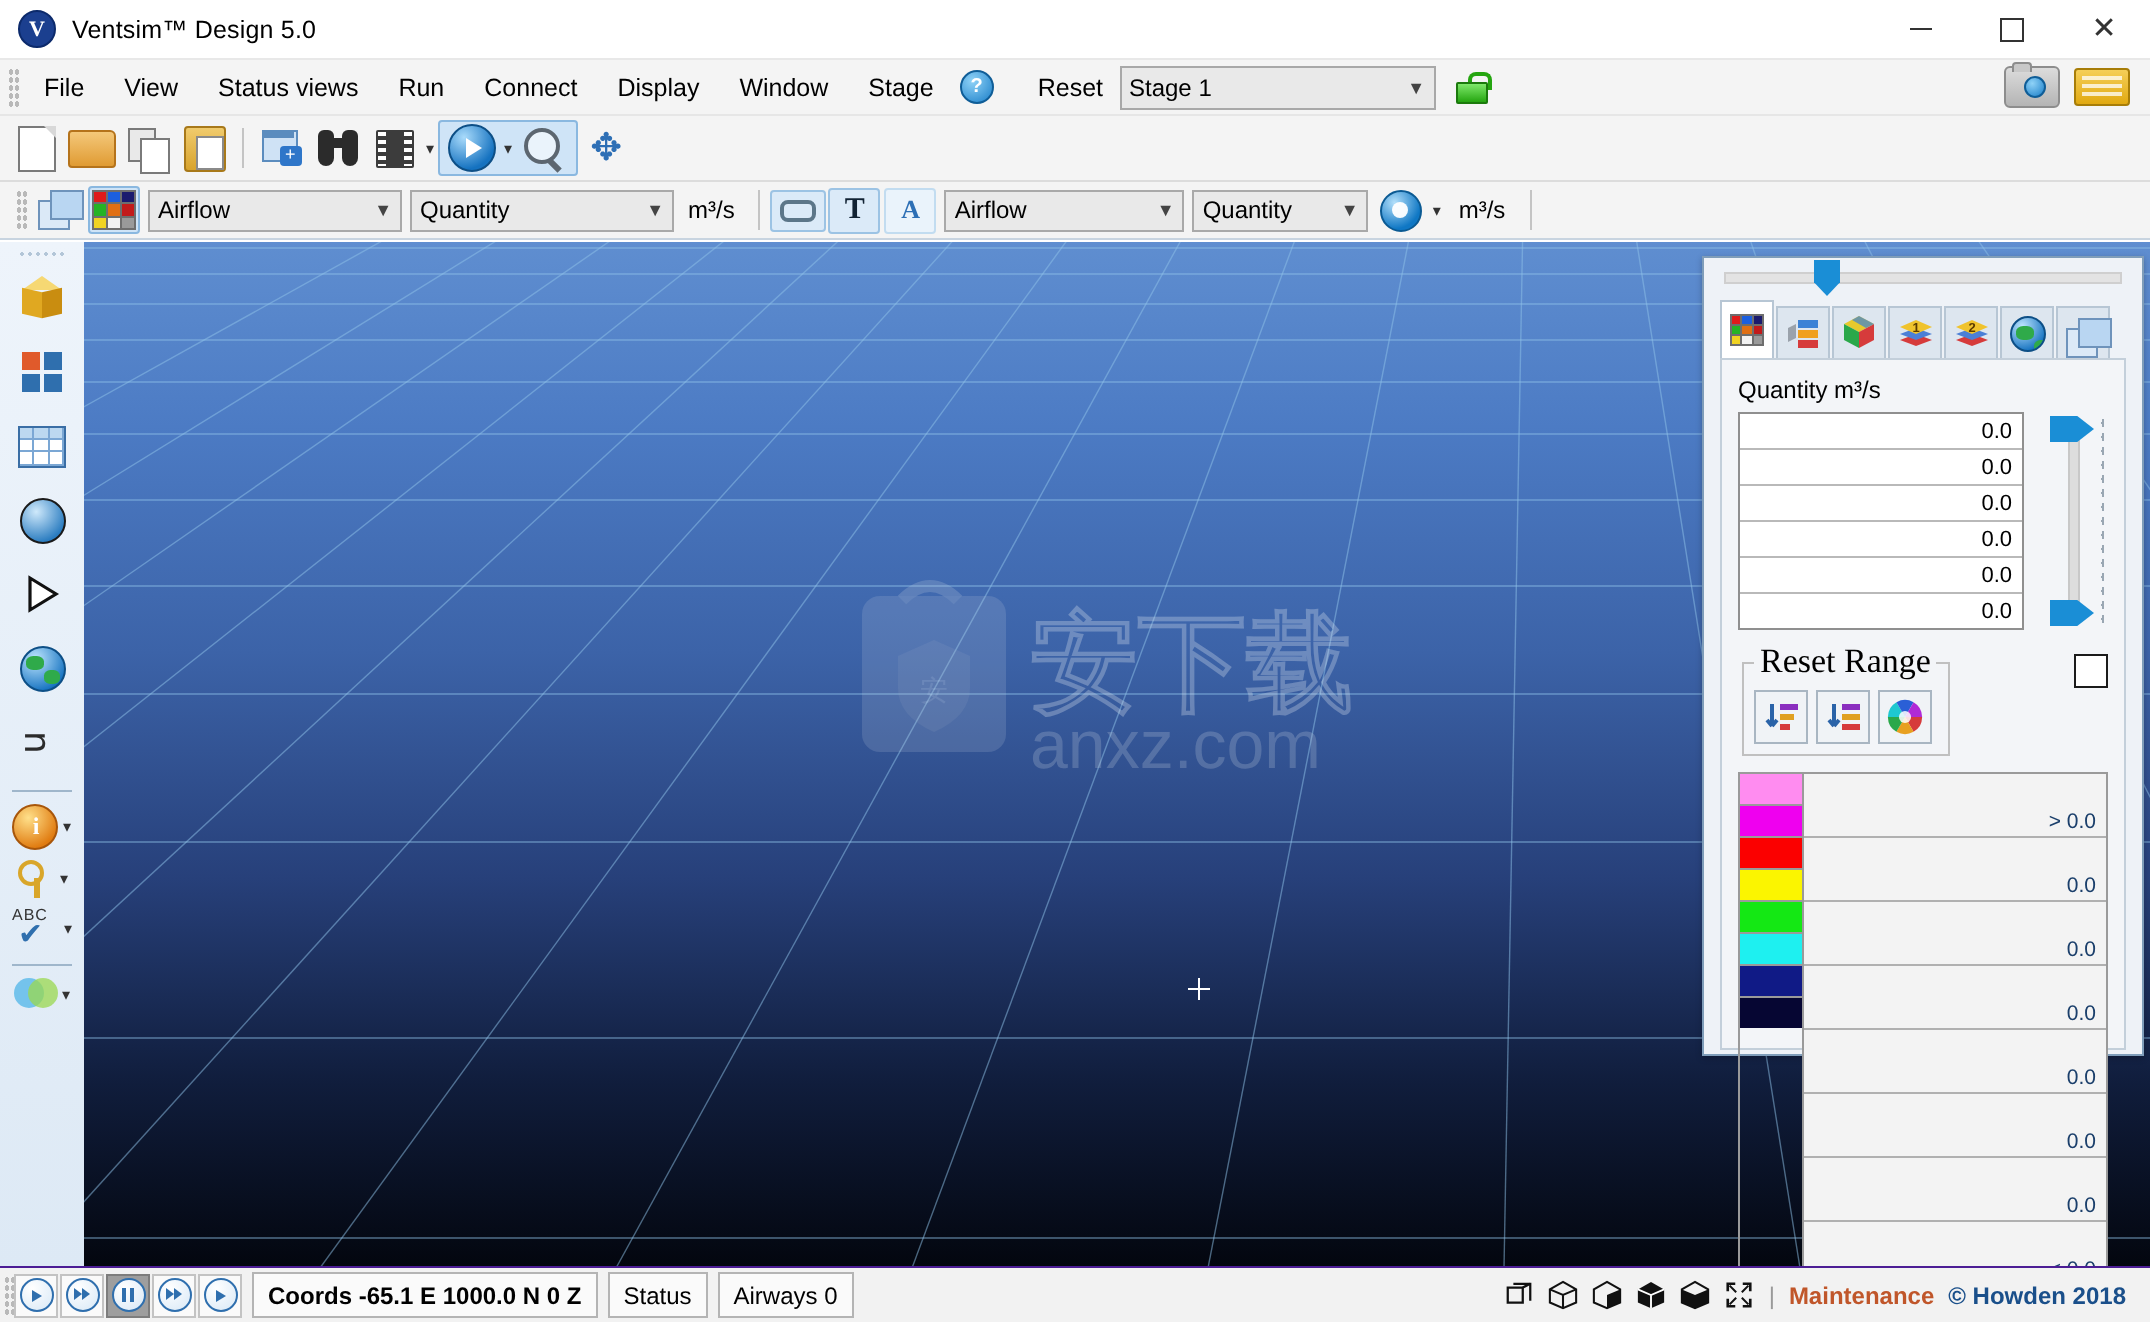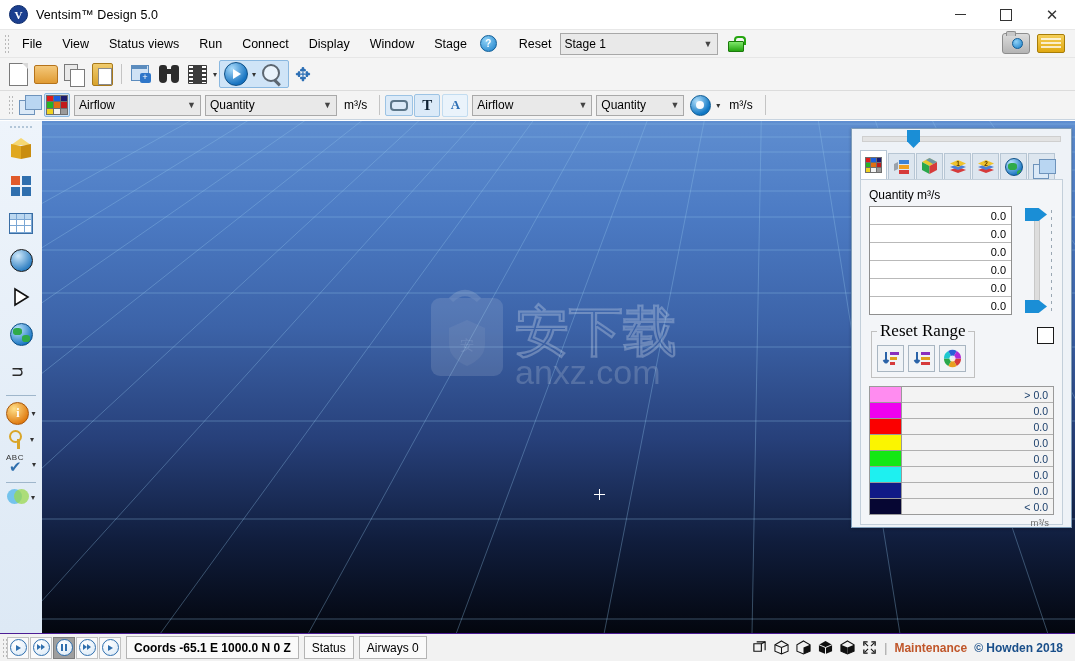--- a/index.html
+++ b/index.html
@@ -253,21 +253,21 @@
   .fs-inner{display:flex;gap:4px;}
   .mini-btn{width:25px;height:25px;border:1px solid #a9b6c2;background:#f0f3f6;
             display:flex;align-items:center;justify-content:center;position:relative;}
   .chk{width:15px;height:15px;border:1.5px solid #1b1b1b;background:#fff;margin-left:auto;margin-top:6px;}
   .legend{margin-top:8px;border:1px solid #9a9a9a;display:flex;}
   .legend-colors{width:31px;}
   .legend-colors i{display:block;height:15px;border-bottom:1px solid #9a9a9a;}
   .legend-colors i:last-child{border-bottom:none;}
   .legend-vals{flex:1;border-left:1px solid #9a9a9a;background:#f3f3f3;}
   .legend-vals div{height:15px;border-bottom:1px solid #b0b0b0;display:flex;align-items:center;
-                   justify-content:flex-end;padding-right:5px;font-size:10.5px;color:#1b3f6b;}
+                   justify-content:flex-end;padding-right:5px;font-size:10.5px;color:#1b3f6b;margin-top:16px;}
   .legend-vals div:last-child{border-bottom:none;}
   .legend-unit{text-align:right;font-size:9.5px;color:#6a6a6a;padding:2px 5px 0;}
 
   
   .statusbar{position:absolute;left:0;right:0;bottom:0;height:27px;background:#f2f2f2;
              border-top:1px solid #4c1d95;display:flex;align-items:center;padding-left:2px;}
   .sb-grip{width:5px;height:20px;background-image:radial-gradient(#b9b9b9 1px, transparent 1px);
            background-size:3px 4px;}
   .pbtn{width:20px;height:20px;border:1px solid #c3c3c3;background:#fafafa;
         display:flex;align-items:center;justify-content:center;margin-right:1px;}

